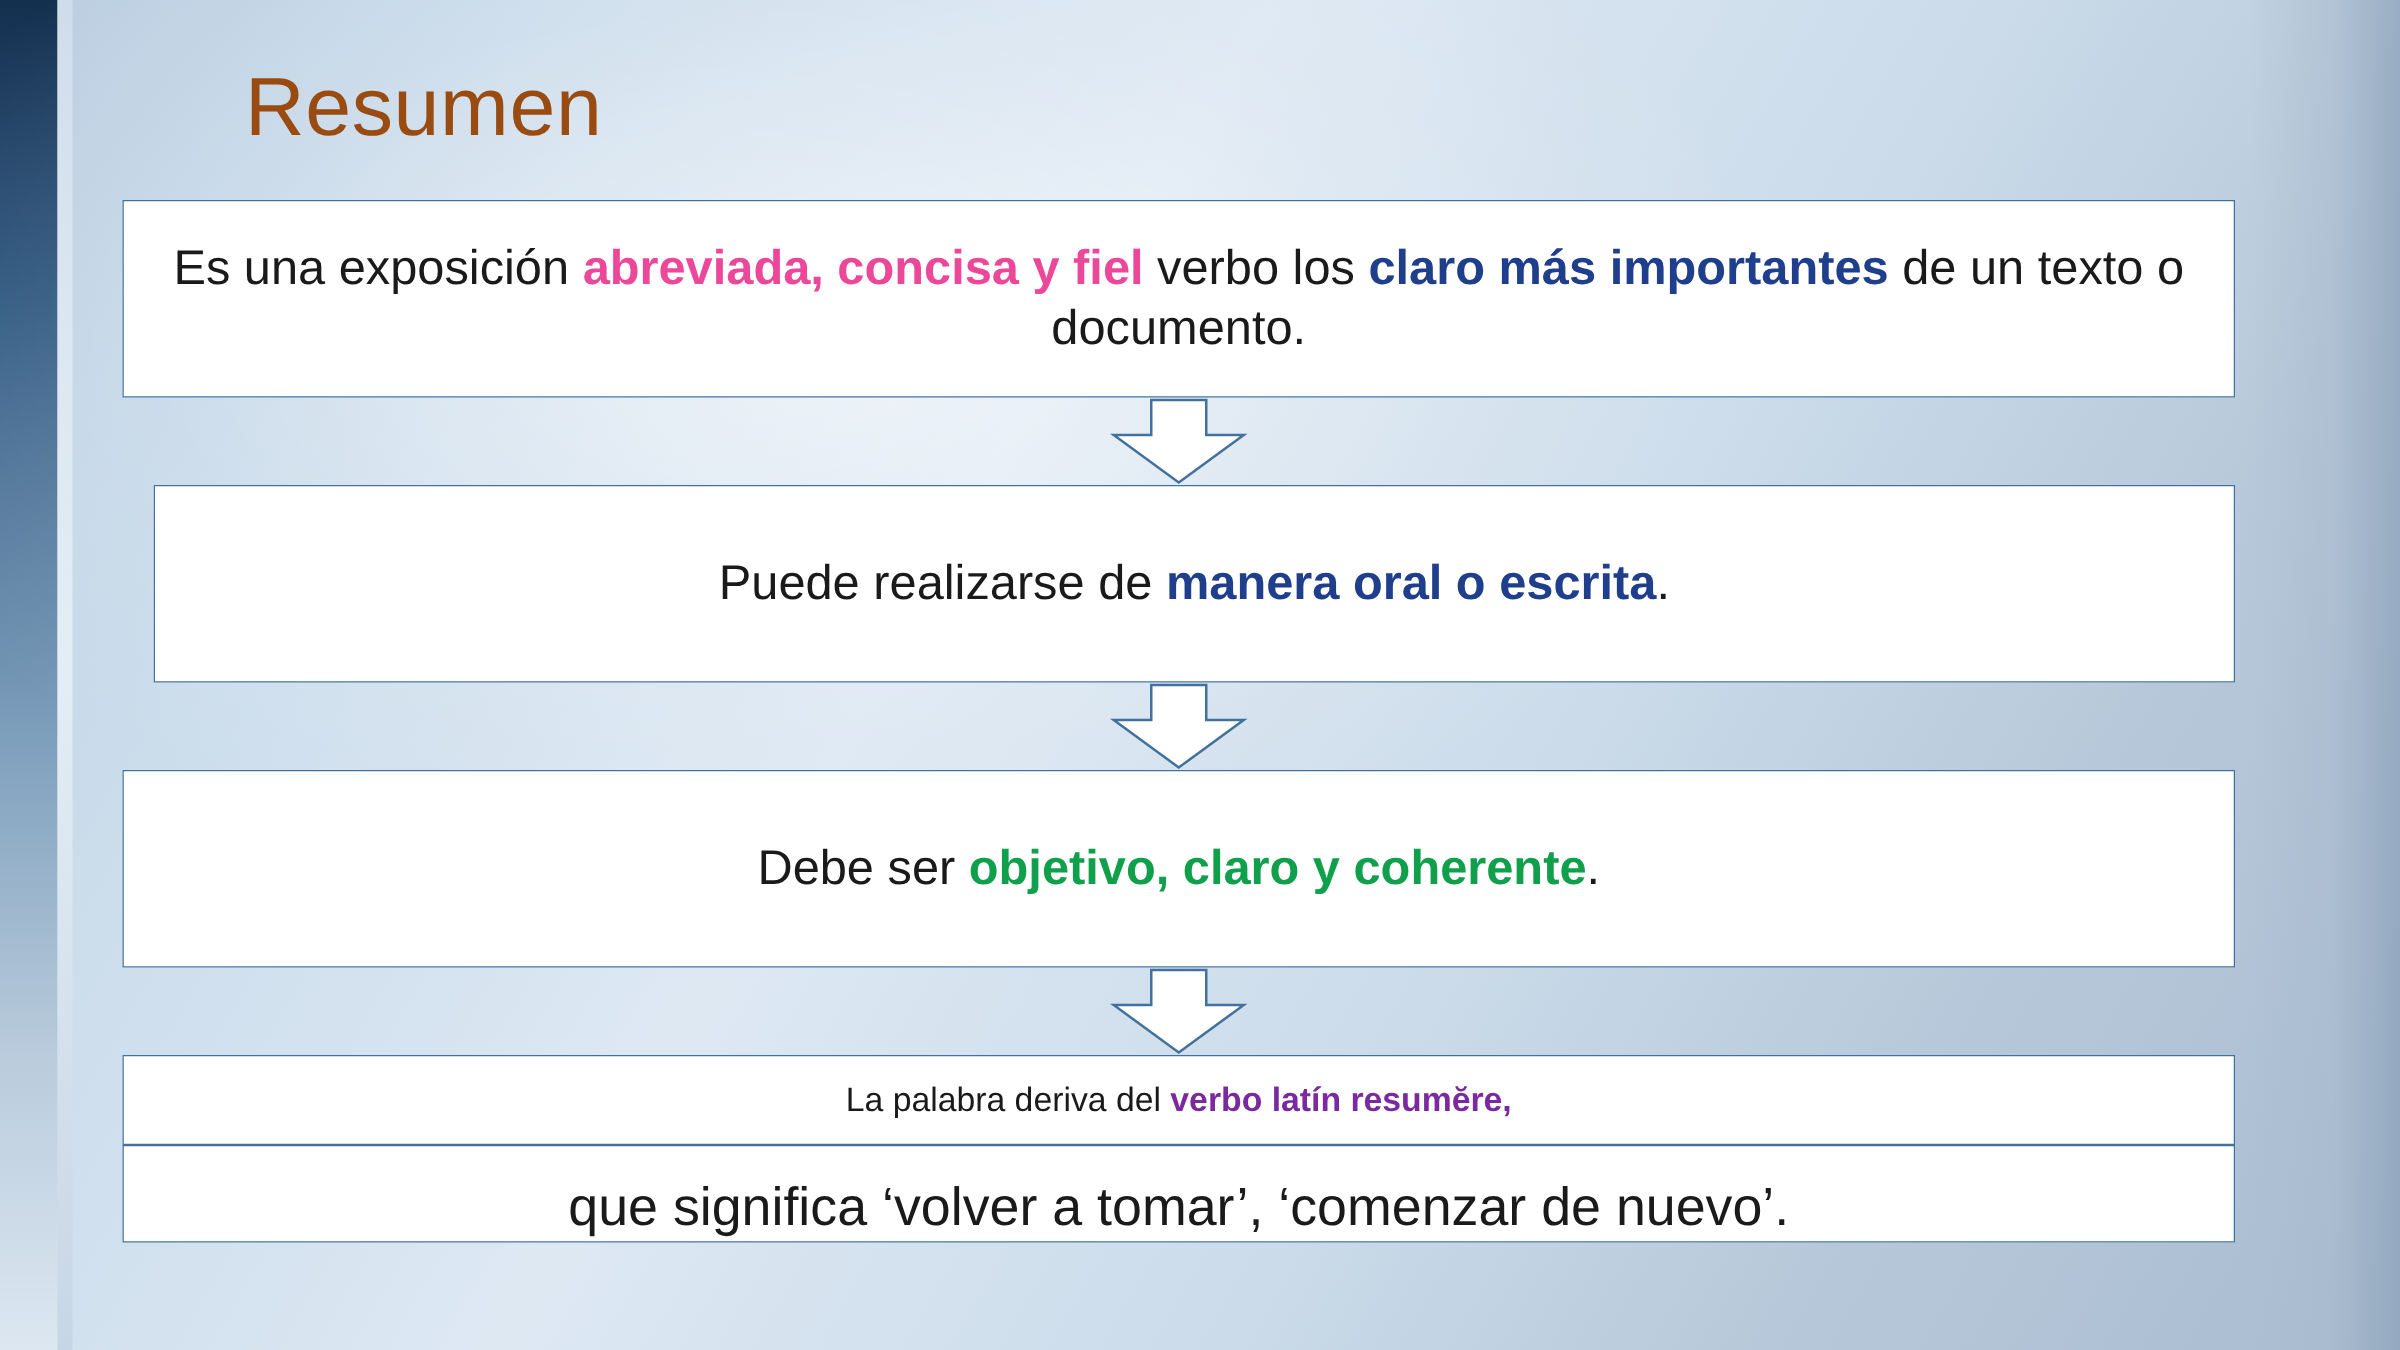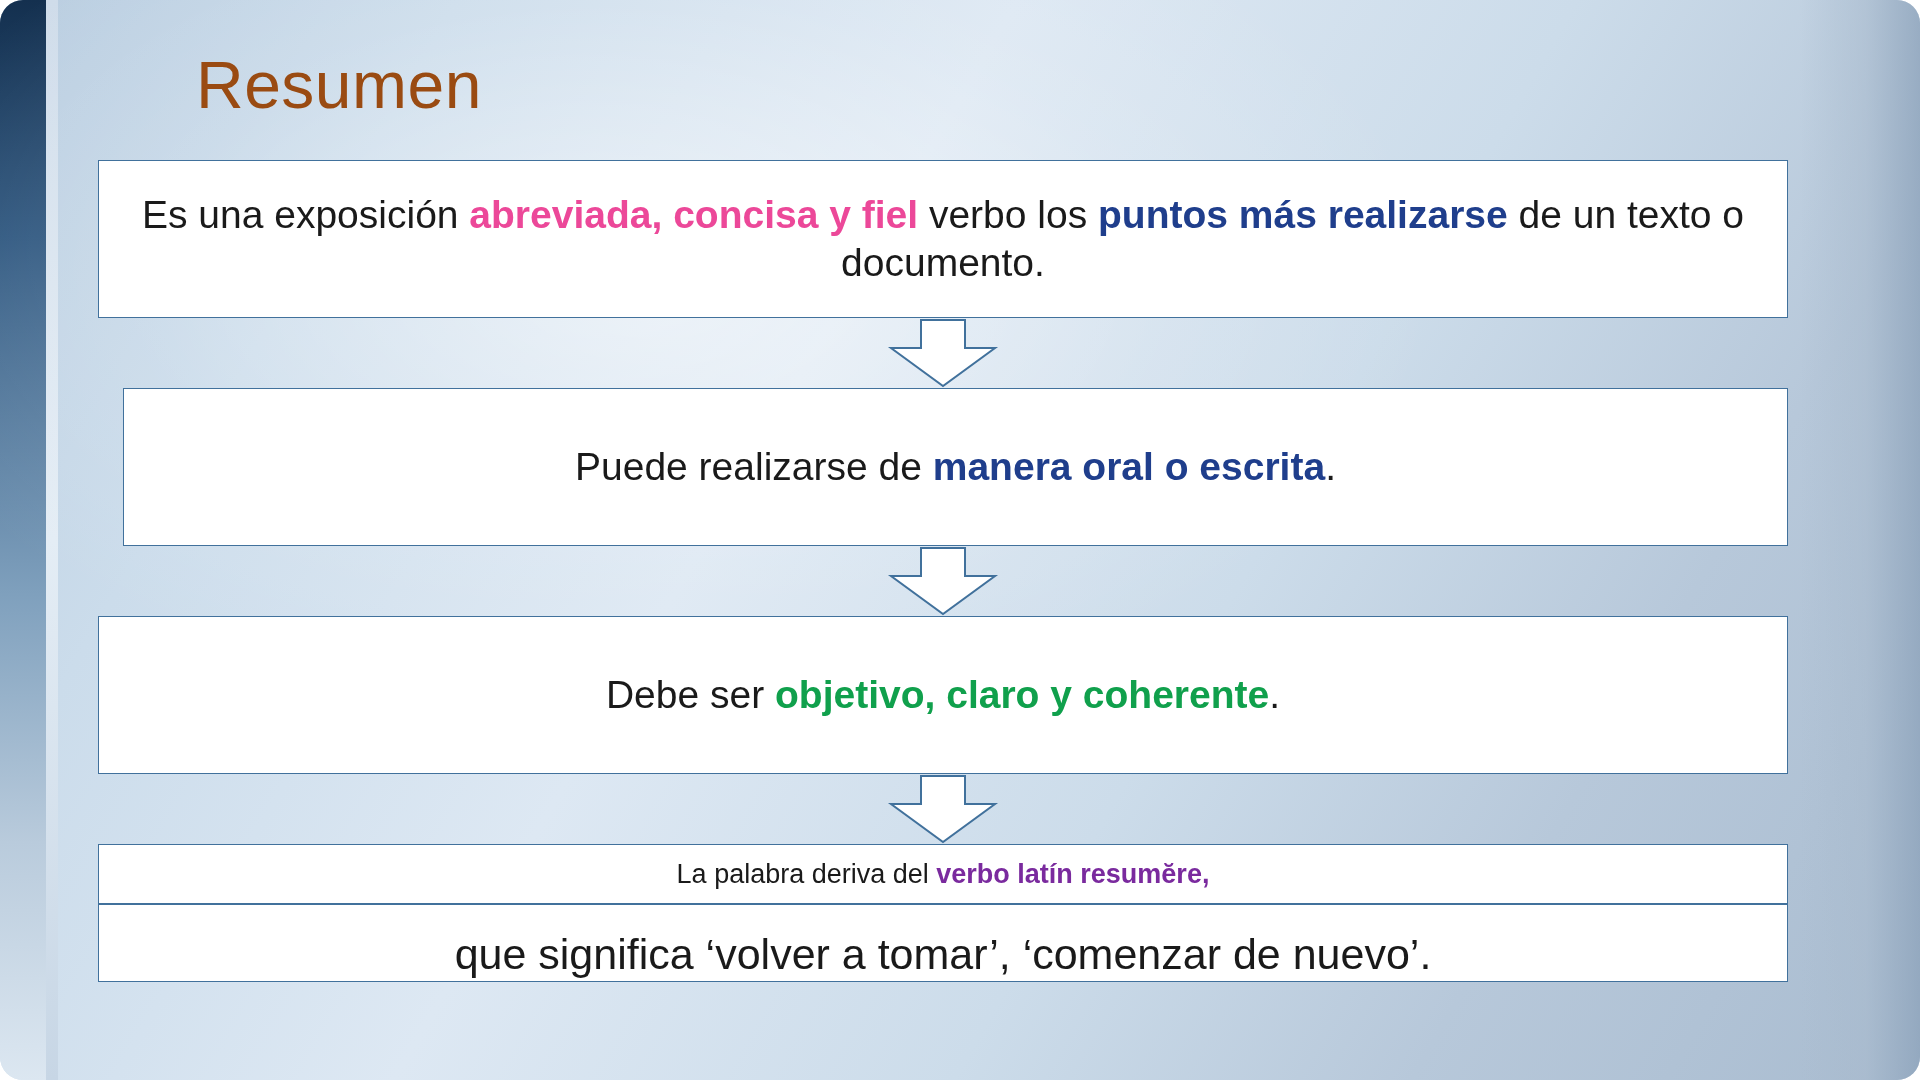--- a/index.html
+++ b/index.html
@@ -13,21 +13,20 @@
     font-family: "Liberation Sans", sans-serif;
     background: #ffffff;
   }
 
   .slide {
     position: relative;
     width: 1920px;
     height: 1080px;
     background: linear-gradient(120deg, #b9cde0 0%, #cbdceb 18%, #dde8f3 40%, #ccdcea 62%, #b7c8da 80%, #a9bcd0 100%);
     overflow: hidden;
-    border-radius: 23px;
   }
 
   
   .left-band {
     position: absolute;
     left: 0; top: 0;
     width: 46px; height: 100%;
     background: linear-gradient(180deg, #14304f 0%, #2d567f 22%, #7fa0bd 55%, #b9cbdc 78%, #dce7f1 100%);
   }
   .left-band-inner {
@@ -77,21 +76,21 @@
     display: flex;
     align-items: center;
     justify-content: center;
     text-align: center;
     padding: 6px 34px;
   }
 
   .box-1 { height: 158px; }
   .box-2 { height: 158px; margin-left: 25px; }
   .box-3 { height: 158px; }
-  .box-4a { height: 60px; }
+  .box-4a { height: 72px; }
   .box-4b { height: 78px; border-top: 1.5px solid #41719c; }
 
   .box p {
     margin: 0;
     font-size: 39px;
     color: #1a1a1a;
     line-height: 1.22;
     font-weight: 400;
   }
 
@@ -127,21 +126,21 @@
   <div class="left-band-inner"></div>
   <div class="right-band"></div>
   <div class="sheen"></div>
 
   <div class="title">Resumen</div>
 
   <div class="flow">
 
     <div class="box box-1">
       <p>
-        <span>Es una </span><b>exposición </b><span class="red">abreviada, concisa y fiel</span><span> verbo los </span><span class="blue">puntos más realizarse</span><span> de un texto o documento.</span>
+        <span>Es una </span><b>exposición </b><span class="red">abreviada, concisa y fiel</span><span> verbo los </span><span class="blue">claro más importantes</span><span> de un texto o documento.</span>
       </p>
     </div>
 
     <div class="arrow-wrap">
       <div class="arrow">
         <svg width="120" height="70" viewBox="0 0 120 70">
           <polygon points="38,2 82,2 82,30 112,30 60,68 8,30 38,30" fill="#ffffff" stroke="#41719c" stroke-width="2"></polygon>
         </svg>
       </div>
     </div>

